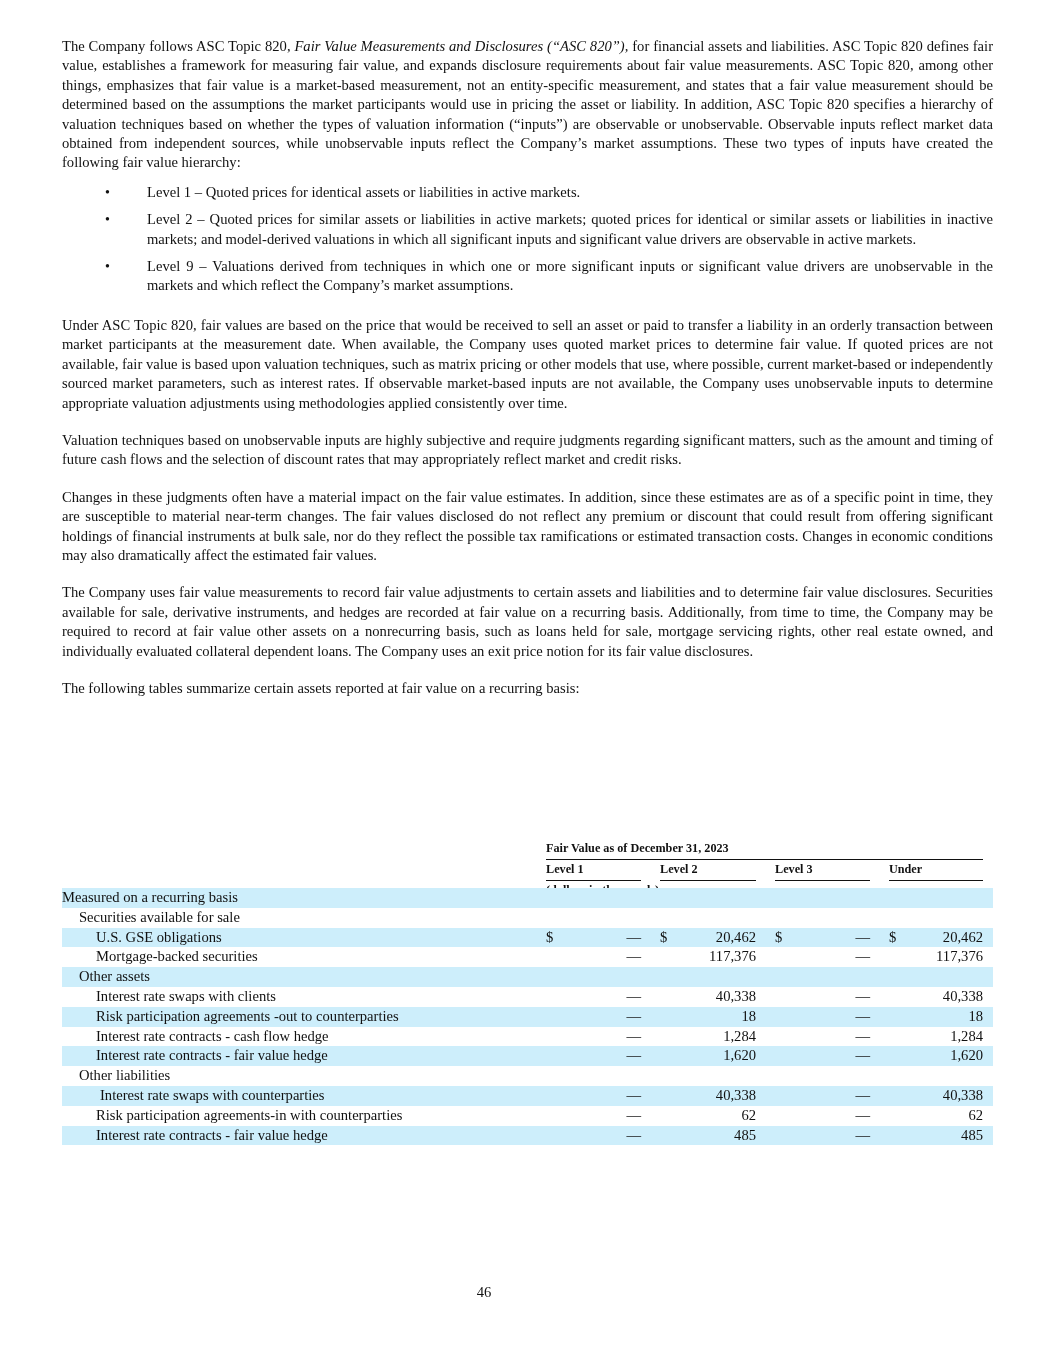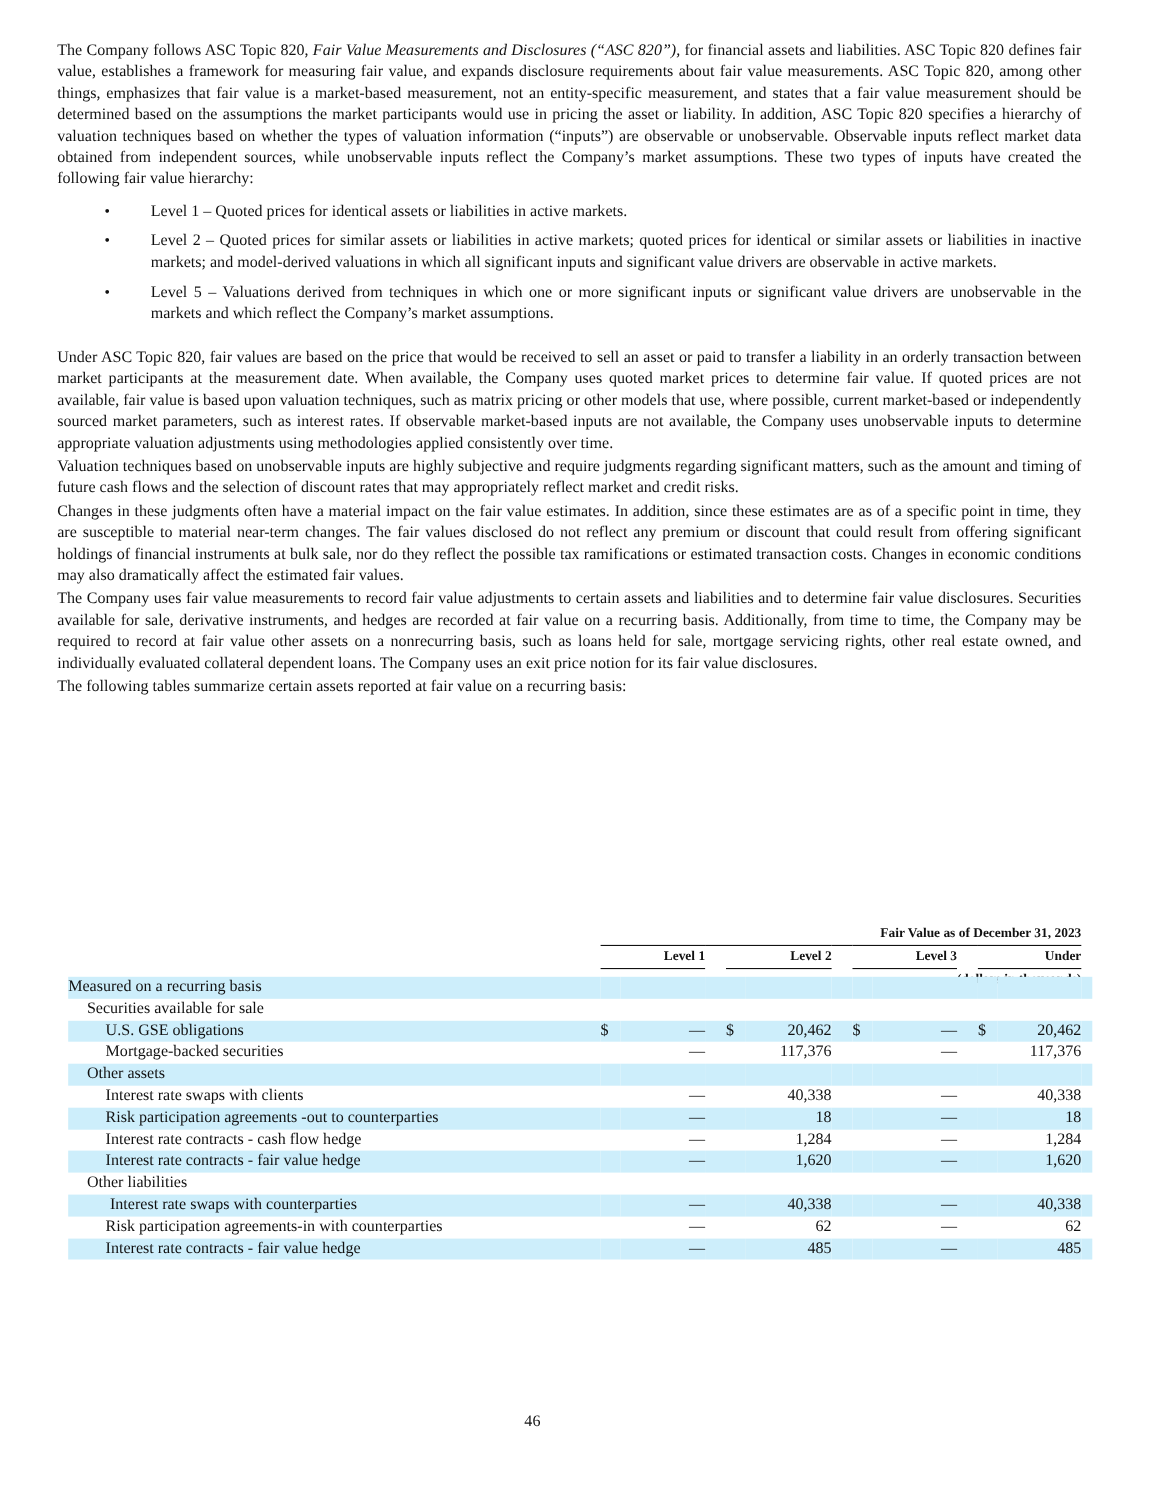--- a/index.html
+++ b/index.html
@@ -1,46 +1,46 @@
 <!DOCTYPE html>
 <html><head>
 <meta charset="utf-8">
 <style>
   html, body { margin:0; padding:0; background:#ffffff; }
   body { width:1055px; height:1365px; position:relative; font-family:"Liberation Serif", serif; color:#111; }
-  .page { position:absolute; left:52px; top:37px; width:931px; }
+  .page { position:absolute; left:62px; top:37px; width:931px; }
   p.para { margin:0; font-size:14.6px; line-height:19.4px; text-align:justify; }
-  p.para + p.para, .list + p.para { margin-top:2px; }
+  p.para + p.para, .list + p.para { margin-top:18px; }
   .list { margin:10px 0 0 0; padding:0; list-style:none; }
   .list li { position:relative; padding-left:85px; font-size:14.6px; line-height:19.4px; text-align:justify; margin-bottom:8px; }
   .list li .bullet { position:absolute; left:43px; top:0; font-size:14px; }
   table.fv { position:absolute; left:62px; top:839px; width:931px; border-collapse:collapse; font-size:14.6px; }
   table.fv td { padding:0; height:19.8px; line-height:19.8px; white-space:nowrap; }
-  .hdr td { font-weight:bold; font-size:12.2px; text-align:right; height:16px; line-height:16px; }
+  .hdr td { font-weight:bold; font-size:12.2px; text-align:left; height:16px; line-height:16px; }
   .ul { border-bottom:1px solid #111; }
   .shade td { background:#cdeefb; }
   .lbl0 { padding-left:0 !important; }
   .lbl1 { padding-left:17px !important;margin-top:35px; }
   .lbl2 { padding-left:34px !important; }
   .lbl2b { padding-left:38px !important; }
   .cur { text-align:left; }
   .num { text-align:right; }
   .pageno { position:absolute; left:0; width:968px; top:1284px; text-align:center; font-size:14.6px; }
   i { font-style:italic; }
 </style>
 </head>
 <body>
 
 <div class="page">
   <p class="para"><span>The Company follows ASC Topic 820, </span><i>Fair Value Measurements and Disclosures (“ASC 820”),</i><span> for financial assets and liabilities. ASC Topic 820 defines fair value, establishes a framework for measuring fair value, and expands disclosure requirements about fair value measurements. ASC Topic 820, among other things, emphasizes that fair value is a market-based measurement, not an entity-specific measurement, and states that a fair value measurement should be determined based on the assumptions the market participants would use in pricing the asset or liability. In addition, ASC Topic 820 specifies a hierarchy of valuation techniques based on whether the types of valuation information (“inputs”) are observable or unobservable. Observable inputs reflect market data obtained from independent sources, while unobservable inputs reflect the Company’s market assumptions. These two types of inputs have created the following fair value hierarchy:</span></p>
 
   <ul class="list">
     <li><span class="bullet">•</span><span>Level 1 – Quoted prices for identical assets or liabilities in active markets.</span></li>
     <li><span class="bullet">•</span><span>Level 2 – Quoted prices for similar assets or liabilities in active markets; quoted prices for identical or similar assets or liabilities in inactive markets; and model-derived valuations in which all significant inputs and significant value drivers are observable in active markets.</span></li>
-    <li><span class="bullet">•</span><span>Level 5 – Valuations derived from techniques in which one or more significant inputs or significant value drivers are unobservable in the markets and which reflect the Company’s market assumptions.</span></li>
+    <li><span class="bullet">•</span><span>Level 9 – Valuations derived from techniques in which one or more significant inputs or significant value drivers are unobservable in the markets and which reflect the Company’s market assumptions.</span></li>
   </ul>
 
   <p class="para" style="margin-top:20px">Under ASC Topic 820, fair values are based on the price that would be received to sell an asset or paid to transfer a liability in an orderly transaction between market participants at the measurement date. When available, the Company uses quoted market prices to determine fair value. If quoted prices are not available, fair value is based upon valuation techniques, such as matrix pricing or other models that use, where possible, current market-based or independently sourced market parameters, such as interest rates. If observable market-based inputs are not available, the Company uses unobservable inputs to determine appropriate valuation adjustments using methodologies applied consistently over time.</p>
   <p class="para">Valuation techniques based on unobservable inputs are highly subjective and require judgments regarding significant matters, such as the amount and timing of future cash flows and the selection of discount rates that may appropriately reflect market and credit risks.</p>
   <p class="para">Changes in these judgments often have a material impact on the fair value estimates. In addition, since these estimates are as of a specific point in time, they are susceptible to material near-term changes. The fair values disclosed do not reflect any premium or discount that could result from offering significant holdings of financial instruments at bulk sale, nor do they reflect the possible tax ramifications or estimated transaction costs. Changes in economic conditions may also dramatically affect the estimated fair values.</p>
   <p class="para">The Company uses fair value measurements to record fair value adjustments to certain assets and liabilities and to determine fair value disclosures. Securities available for sale, derivative instruments, and hedges are recorded at fair value on a recurring basis. Additionally, from time to time, the Company may be required to record at fair value other assets on a nonrecurring basis, such as loans held for sale, mortgage servicing rights, other real estate owned, and individually evaluated collateral dependent loans. The Company uses an exit price notion for its fair value disclosures.</p>
   <p class="para">The following tables summarize certain assets reported at fair value on a recurring basis:</p>
 </div>
 
 <table class="fv">

